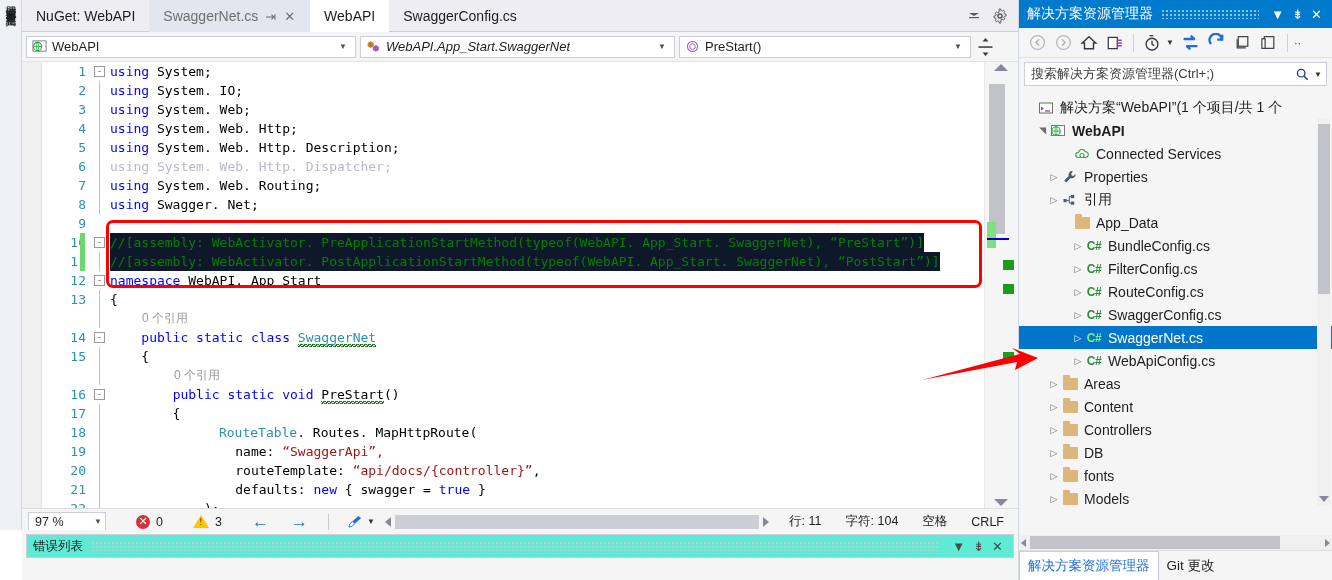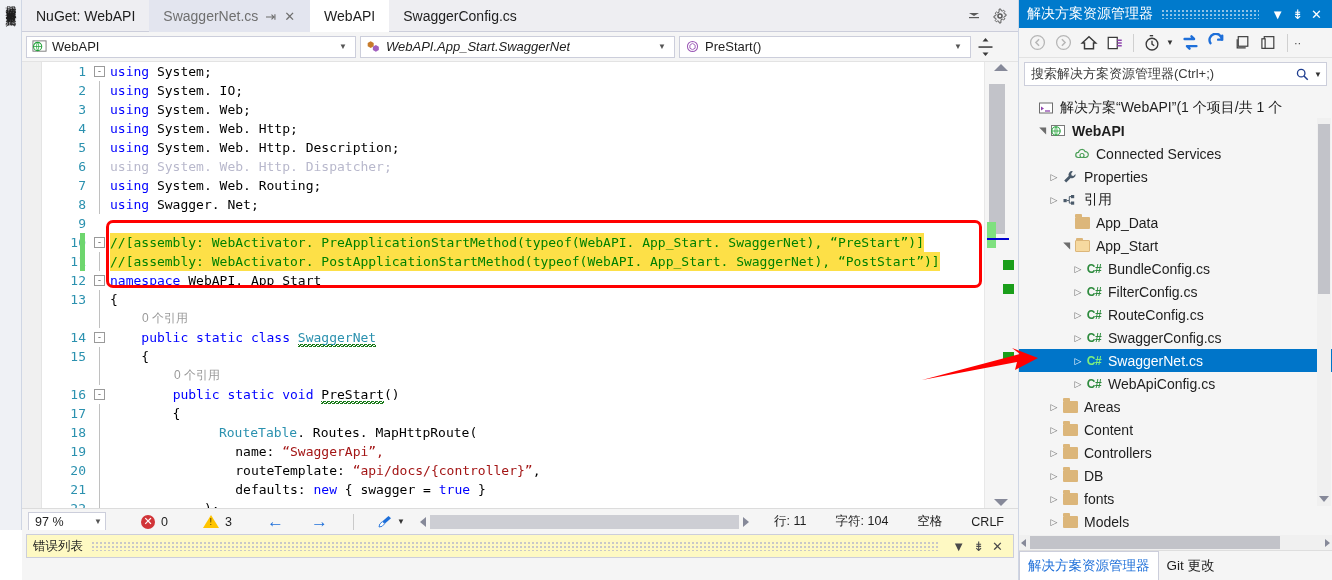--- a/index.html
+++ b/index.html
@@ -156,21 +156,21 @@
     padding-bottom: 2px;
   }
   .squiggle-p {
     color: #000000;
     background-image: repeating-linear-gradient(135deg,#1a7a1a 0 1px,transparent 1px 2px);
     background-repeat: repeat-x;
     background-size: 4px 3px;
     background-position: 0 100%;
     padding-bottom: 2px;
   }
-  .sel-bg { background: #fde047; }
+  .sel-bg { background: #0f172a; }
   .chg-bar {
     position: absolute; left: 38px; top: 0; width: 5px; height: 19px;
     background: #6ed66e;
   }
 
   
   #red-box {
     position: absolute;
     left: 84px; top: 158px; width: 876px; height: 68px;
     border: 3px solid #ff0000; border-radius: 7px;
@@ -200,21 +200,21 @@
   }
   .sb-mark { position: absolute; width: 11px; height: 10px; }
   #sb-caret {
     position: absolute; left: 2px; width: 22px; height: 2px; background: #0000d0;
   }
 
   
   #ed-status {
     height: 26px; background: #f5f5f5;
     border-top: 1px solid #dcdcdc;
-    display: flex; align-items: center; gap: 9px; font-size: 12.5px;
+    display: flex; align-items: center; gap: 4px; font-size: 12.5px;
     color: #1e1e1e;
   }
   #zoom-combo {
     width: 78px; height: 20px; margin-left: 6px;
     border: 1px solid #cccedb; background: #ffffff;
     display: flex; align-items: center; padding: 0 3px 0 6px; font-size: 12.5px;
   }
   #zoom-combo .cbx-arrow { margin-left: auto; font-size: 8px; color: #555; }
   .st-group { display: flex; align-items: center; gap: 6px; }
   .err-dot {
@@ -254,21 +254,21 @@
   }
   .st-text { padding: 0 10px; white-space: nowrap; }
 
   
   #bottom-panel {
     position: absolute; left: 22px; top: 530px; width: 996px; height: 50px;
     background: #f5f5f5;
   }
   #bp-head {
     margin: 4px 4px 0 4px; height: 24px;
-    border: 1px solid #cccedb; background: #fef9c3;
+    border: 1px solid #cccedb; background: #5eead4;
     display: flex; align-items: center; padding: 0 6px;
     font-size: 12.5px;
   }
   #bp-dots {
     flex: 1; margin: 0 8px; height: 10px;
     background-image: radial-gradient(circle, #c8c8c8 1px, transparent 1px);
     background-size: 4px 4px;
   }
   .bp-ic { color: #4a4a4a; font-size: 13px; padding: 0 4px; }
 
@@ -688,27 +688,20 @@
           </span>
           <span class="tlabel">引用</span>
         </div>
         <div class="tree-row" style="padding-left: 40px;">
           <span class="expander"></span>
           <span class="tnode-ic">
             <span class="folder"></span>
           </span>
           <span class="tlabel">App_Data</span>
         </div>
-        <div class="tree-row" style="padding-left: 40px;">
-          <span class="expander" style="transform: rotate(-90deg);">◢</span>
-          <span class="tnode-ic">
-            <span class="folder open"></span>
-          </span>
-          <span class="tlabel">App_Start</span>
-        </div>
         <div class="tree-row" style="padding-left: 52px;">
           <span class="expander">▷</span>
           <span class="tnode-ic">
             <span class="cs-badge">C#</span>
           </span>
           <span class="tlabel">BundleConfig.cs</span>
         </div>
         <div class="tree-row" style="padding-left: 52px;">
           <span class="expander">▷</span>
           <span class="tnode-ic">

